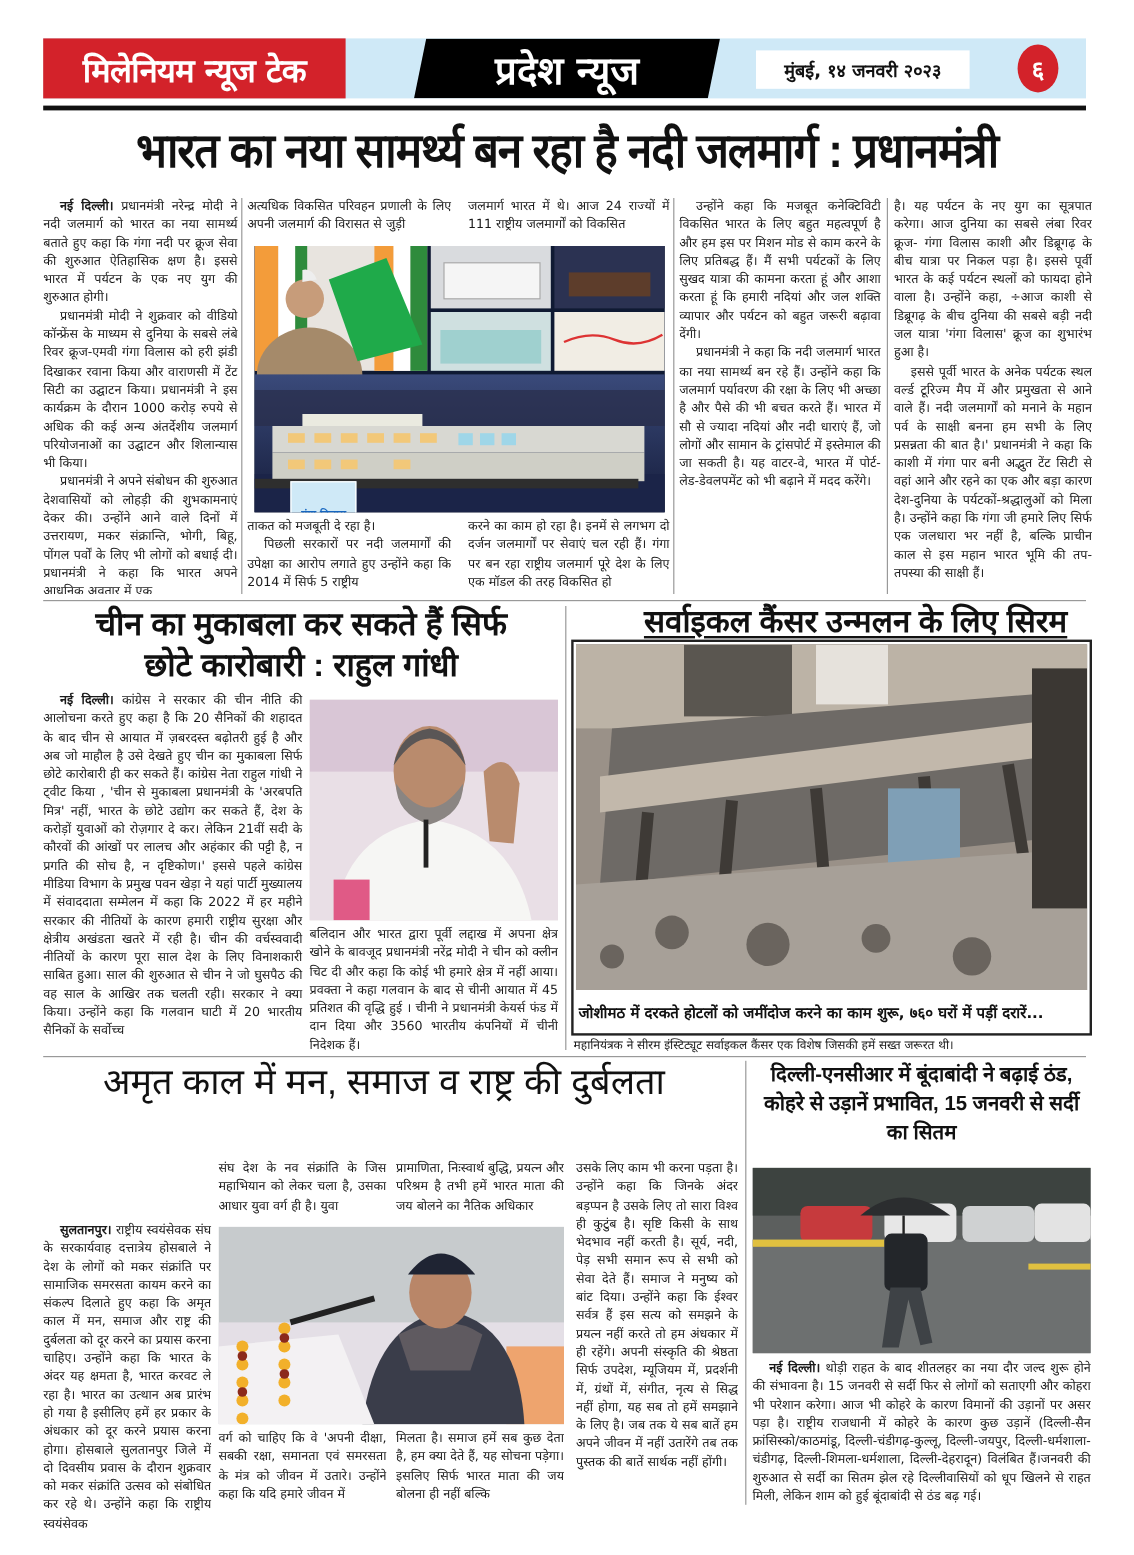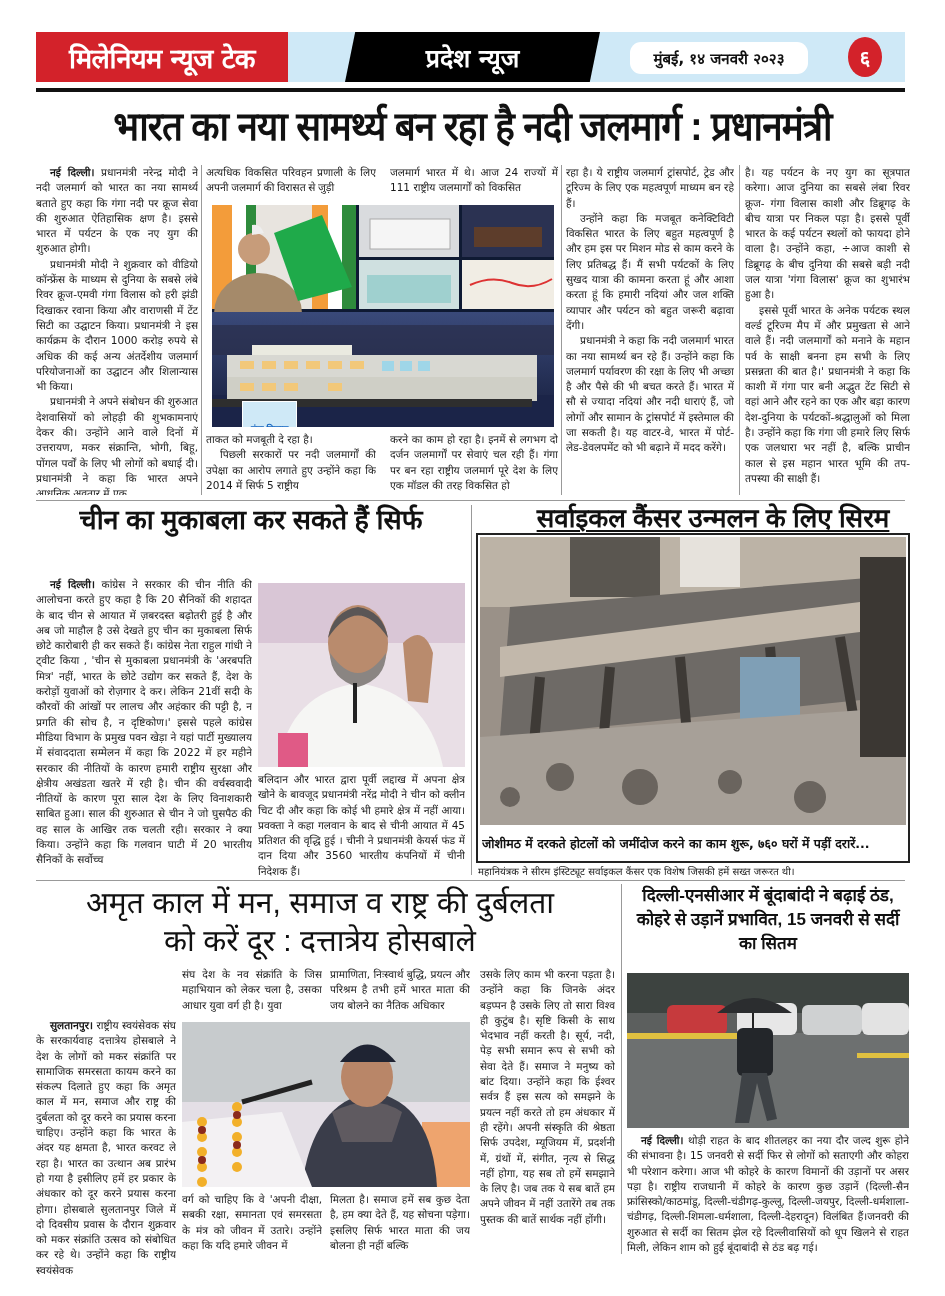--- a/index.html
+++ b/index.html
@@ -5,24 +5,24 @@
   * { box-sizing: border-box; margin: 0; padding: 0; }
   html, body { width: 945px; height: 1296px; background: #fff; overflow: hidden; }
   body { font-family: "DejaVu Sans", "Liberation Sans", sans-serif; color: #111; position: relative; }
   .abs { position: absolute; }
 
   
   .masthead { left: 36px; top: 32px; width: 869px; height: 50px; background: #cfe9f7; }
   .brand { left: 36px; top: 32px; width: 252px; height: 50px; background: #d3222a; color: #fff;
            font-size: 27px; font-weight: bold; display: flex; align-items: center; justify-content: center; letter-spacing: -0.5px; }
   .section-tab { left: 345px; top: 32px; width: 255px; height: 50px; background: #000; color: #fff;
-           font-size: 25px; font-weight: bold; display: flex; align-items: center; justify-content: center;
+           font-size: 32px; font-weight: bold; display: flex; align-items: center; justify-content: center;
            clip-path: polygon(4% 0, 100% 0, 96% 100%, 0 100%); }
   .dateline { left: 630px; top: 42px; width: 178px; height: 32px; background: #fff;
-           font-size: 15px; font-weight: bold; display: flex; align-items: center; justify-content: center; border-radius: 11px; }
+           font-size: 15px; font-weight: bold; display: flex; align-items: center; justify-content: center; }
   .page-num { left: 848px; top: 37px; width: 34px; height: 40px; border-radius: 50%; background: #d3222a; color: #fff;
            font-size: 20px; font-weight: bold; display: flex; align-items: center; justify-content: center; }
   .rule { left: 36px; top: 88px; width: 869px; height: 4px; background: #111; }
 
   
   .h-main { left: 20px; top: 102px; width: 905px; text-align: center; font-size: 40px; font-weight: bold;
             letter-spacing: -1px; line-height: 1.2; font-family: "Liberation Sans", sans-serif; transform: scaleX(0.92); transform-origin: center; }
   .h2 { font-weight: bold; text-align: center; line-height: 1.25; font-family: "Liberation Sans", sans-serif; }
 
   .col { font-size: 10.5px; line-height: 15.3px; text-align: justify; color: #1a1a1a; overflow: hidden; }
@@ -47,21 +47,21 @@
 <div class="abs rule"></div>
 
 <div class="abs h-main">भारत का नया सामर्थ्य बन रहा है नदी जलमार्ग : प्रधानमंत्री</div>
 
 <div class="abs col" style="left:36px;top:165px;width:162px;height:330px;">
   <p><span class="place">नई दिल्ली।</span><span> प्रधानमंत्री नरेन्द्र मोदी ने नदी जलमार्ग को भारत का नया सामर्थ्य बताते हुए कहा कि गंगा नदी पर क्रूज सेवा की शुरुआत ऐतिहासिक क्षण है। इससे भारत में पर्यटन के एक नए युग की शुरुआत होगी।</span></p>
   <p>प्रधानमंत्री मोदी ने शुक्रवार को वीडियो कॉन्फ्रेंस के माध्यम से दुनिया के सबसे लंबे रिवर क्रूज-एमवी गंगा विलास को हरी झंडी दिखाकर रवाना किया और वाराणसी में टेंट सिटी का उद्घाटन किया। प्रधानमंत्री ने इस कार्यक्रम के दौरान 1000 करोड़ रुपये से अधिक की कई अन्य अंतर्देशीय जलमार्ग परियोजनाओं का उद्घाटन और शिलान्यास भी किया।</p>
   <p>प्रधानमंत्री ने अपने संबोधन की शुरुआत देशवासियों को लोहड़ी की शुभकामनाएं देकर की। उन्होंने आने वाले दिनों में उत्तरायण, मकर संक्रान्ति, भोगी, बिहू, पोंगल पर्वों के लिए भी लोगों को बधाई दी। प्रधानमंत्री ने कहा कि भारत अपने आधुनिक अवतार में एक</p>
 </div>
 
-<div class="abs col" style="left:206px;top:165px;width:170px;height:32px;font-family:Liberation Serif, serif;">
+<div class="abs col" style="left:206px;top:165px;width:170px;height:32px;">
   <p class="noindent">अत्यधिक विकसित परिवहन प्रणाली के लिए अपनी जलमार्ग की विरासत से जुड़ी</p>
 </div>
 <div class="abs col" style="left:390px;top:165px;width:168px;height:32px;">
   <p class="noindent">जलमार्ग भारत में थे। आज 24 राज्यों में 111 राष्ट्रीय जलमार्गों को विकसित</p>
 </div>
 
 <div class="abs photo" style="left:212px;top:205px;width:342px;height:222px;background:#0f1a33;">
   <svg width="342" height="222" viewBox="0 0 342 222">
     <defs>
       <linearGradient id="sky" x1="0" y1="0" x2="0" y2="1">
@@ -121,36 +121,36 @@
 
 <div class="abs col" style="left:206px;top:432px;width:170px;height:64px;">
   <p class="noindent">ताकत को मजबूती दे रहा है।</p>
   <p>पिछली सरकारों पर नदी जलमार्गों की उपेक्षा का आरोप लगाते हुए उन्होंने कहा कि 2014 में सिर्फ 5 राष्ट्रीय</p>
 </div>
 <div class="abs col" style="left:390px;top:432px;width:168px;height:64px;">
   <p class="noindent">करने का काम हो रहा है। इनमें से लगभग दो दर्जन जलमार्गों पर सेवाएं चल रही हैं। गंगा पर बन रहा राष्ट्रीय जलमार्ग पूरे देश के लिए एक मॉडल की तरह विकसित हो</p>
 </div>
 
 <div class="abs col" style="left:566px;top:165px;width:168px;height:330px;">
-  <p class="noindent">रहा है। ये राष्ट्रीय जलमार्ग ट्रांसपोर्ट, ट्रेड और टूरिज्म के लिए एक महत्वपूर्ण माध्यम बन रहे हैं।</p>
   <p>उन्होंने कहा कि मजबूत कनेक्टिविटी विकसित भारत के लिए बहुत महत्वपूर्ण है और हम इस पर मिशन मोड से काम करने के लिए प्रतिबद्ध हैं। मैं सभी पर्यटकों के लिए सुखद यात्रा की कामना करता हूं और आशा करता हूं कि हमारी नदियां और जल शक्ति व्यापार और पर्यटन को बहुत जरूरी बढ़ावा देंगी।</p>
   <p>प्रधानमंत्री ने कहा कि नदी जलमार्ग भारत का नया सामर्थ्य बन रहे हैं। उन्होंने कहा कि जलमार्ग पर्यावरण की रक्षा के लिए भी अच्छा है और पैसे की भी बचत करते हैं। भारत में सौ से ज्यादा नदियां और नदी धाराएं हैं, जो लोगों और सामान के ट्रांसपोर्ट में इस्तेमाल की जा सकती है। यह वाटर-वे, भारत में पोर्ट-लेड-डेवलपमेंट को भी बढ़ाने में मदद करेंगे।</p>
 </div>
 <div class="abs col" style="left:745px;top:165px;width:165px;height:330px;">
   <p class="noindent">है। यह पर्यटन के नए युग का सूत्रपात करेगा। आज दुनिया का सबसे लंबा रिवर क्रूज- गंगा विलास काशी और डिब्रूगढ़ के बीच यात्रा पर निकल पड़ा है। इससे पूर्वी भारत के कई पर्यटन स्थलों को फायदा होने वाला है। उन्होंने कहा, ÷आज काशी से डिब्रूगढ़ के बीच दुनिया की सबसे बड़ी नदी जल यात्रा 'गंगा विलास' क्रूज का शुभारंभ हुआ है।</p>
   <p>इससे पूर्वी भारत के अनेक पर्यटक स्थल वर्ल्ड टूरिज्म मैप में और प्रमुखता से आने वाले हैं। नदी जलमार्गों को मनाने के महान पर्व के साक्षी बनना हम सभी के लिए प्रसन्नता की बात है।' प्रधानमंत्री ने कहा कि काशी में गंगा पार बनी अद्भुत टेंट सिटी से वहां आने और रहने का एक और बड़ा कारण देश-दुनिया के पर्यटकों-श्रद्धालुओं को मिला है। उन्होंने कहा कि गंगा जी हमारे लिए सिर्फ एक जलधारा भर नहीं है, बल्कि प्राचीन काल से इस महान भारत भूमि की तप-तपस्या की साक्षी हैं।</p>
 </div>
 
 <div class="abs vdiv" style="left:201px;top:165px;height:330px;"></div>
 <div class="abs vdiv" style="left:561px;top:165px;height:330px;"></div>
 <div class="abs vdiv" style="left:739px;top:165px;height:330px;"></div>
 <div class="abs hdiv" style="left:36px;top:500px;width:869px;"></div>
 
 <div class="abs h2" style="left:36px;top:504px;width:430px;font-size:27px;">
   <div>चीन का मुकाबला कर सकते हैं सिर्फ</div>
+  <div>छोटे कारोबारी : राहुल गांधी</div>
 </div>
 
 <div class="abs col" style="left:36px;top:577px;width:216px;height:298px;">
   <p><span class="place">नई दिल्ली।</span><span> कांग्रेस ने सरकार की चीन नीति की आलोचना करते हुए कहा है कि 20 सैनिकों की शहादत के बाद चीन से आयात में ज़बरदस्त बढ़ोतरी हुई है और अब जो माहौल है उसे देखते हुए चीन का मुकाबला सिर्फ छोटे कारोबारी ही कर सकते हैं। कांग्रेस नेता राहुल गांधी ने ट्वीट किया , 'चीन से मुकाबला प्रधानमंत्री के 'अरबपति मित्र' नहीं, भारत के छोटे उद्योग कर सकते हैं, देश के करोड़ों युवाओं को रोज़गार दे कर। लेकिन 21वीं सदी के कौरवों की आंखों पर लालच और अहंकार की पट्टी है, न प्रगति की सोच है, न दृष्टिकोण।' इससे पहले कांग्रेस मीडिया विभाग के प्रमुख पवन खेड़ा ने यहां पार्टी मुख्यालय में संवाददाता सम्मेलन में कहा कि 2022 में हर महीने सरकार की नीतियों के कारण हमारी राष्ट्रीय सुरक्षा और क्षेत्रीय अखंडता खतरे में रही है। चीन की वर्चस्ववादी नीतियों के कारण पूरा साल देश के लिए विनाशकारी साबित हुआ। साल की शुरुआत से चीन ने जो घुसपैठ की वह साल के आखिर तक चलती रही। सरकार ने क्या किया। उन्होंने कहा कि गलवान घाटी में 20 भारतीय सैनिकों के सर्वोच्च</span></p>
 </div>
 
 <div class="abs photo" style="left:258px;top:583px;width:207px;height:184px;background:#e6e0e2;">
   <svg width="207" height="184" viewBox="0 0 207 184">
     <rect width="207" height="184" fill="#e9dfe6"></rect>
     <rect x="0" y="0" width="207" height="60" fill="#d9c6d6"></rect>
@@ -204,21 +204,20 @@
 </div>
 
 <div class="abs col" style="left:478px;top:864px;width:430px;height:16px;white-space:nowrap;font-size:10px;">
   <p class="noindent">महानियंत्रक ने सीरम इंस्टिट्यूट सर्वाइकल कैंसर एक विशेष जिसकी हमें सख्त जरूरत थी।</p>
 </div>
 
 <div class="abs hdiv" style="left:36px;top:880px;width:869px;"></div>
 
 <div class="abs h2" style="left:20px;top:884px;width:600px;font-size:30px;font-weight:normal;line-height:38px;">
   <div>अमृत काल में मन, समाज व राष्ट्र की दुर्बलता</div>
-  <div>को करें दूर : दत्तात्रेय होसबाले</div>
 </div>
 
 <div class="abs col" style="left:36px;top:1018px;width:140px;height:285px;">
   <p><span class="place">सुलतानपुर।</span><span> राष्ट्रीय स्वयंसेवक संघ के सरकार्यवाह दत्तात्रेय होसबाले ने देश के लोगों को मकर संक्रांति पर सामाजिक समरसता कायम करने का संकल्प दिलाते हुए कहा कि अमृत काल में मन, समाज और राष्ट्र की दुर्बलता को दूर करने का प्रयास करना चाहिए। उन्होंने कहा कि भारत के अंदर यह क्षमता है, भारत करवट ले रहा है। भारत का उत्थान अब प्रारंभ हो गया है इसीलिए हमें हर प्रकार के अंधकार को दूर करने प्रयास करना होगा। होसबाले सुलतानपुर जिले में दो दिवसीय प्रवास के दौरान शुक्रवार को मकर संक्रांति उत्सव को संबोधित कर रहे थे। उन्होंने कहा कि राष्ट्रीय स्वयंसेवक</span></p>
 </div>
 
 <div class="abs col" style="left:182px;top:967px;width:140px;height:48px;">
   <p class="noindent">संघ देश के नव संक्रांति के जिस महाभियान को लेकर चला है, उसका आधार युवा वर्ग ही है। युवा</p>
 </div>
 <div class="abs col" style="left:330px;top:967px;width:140px;height:48px;">

